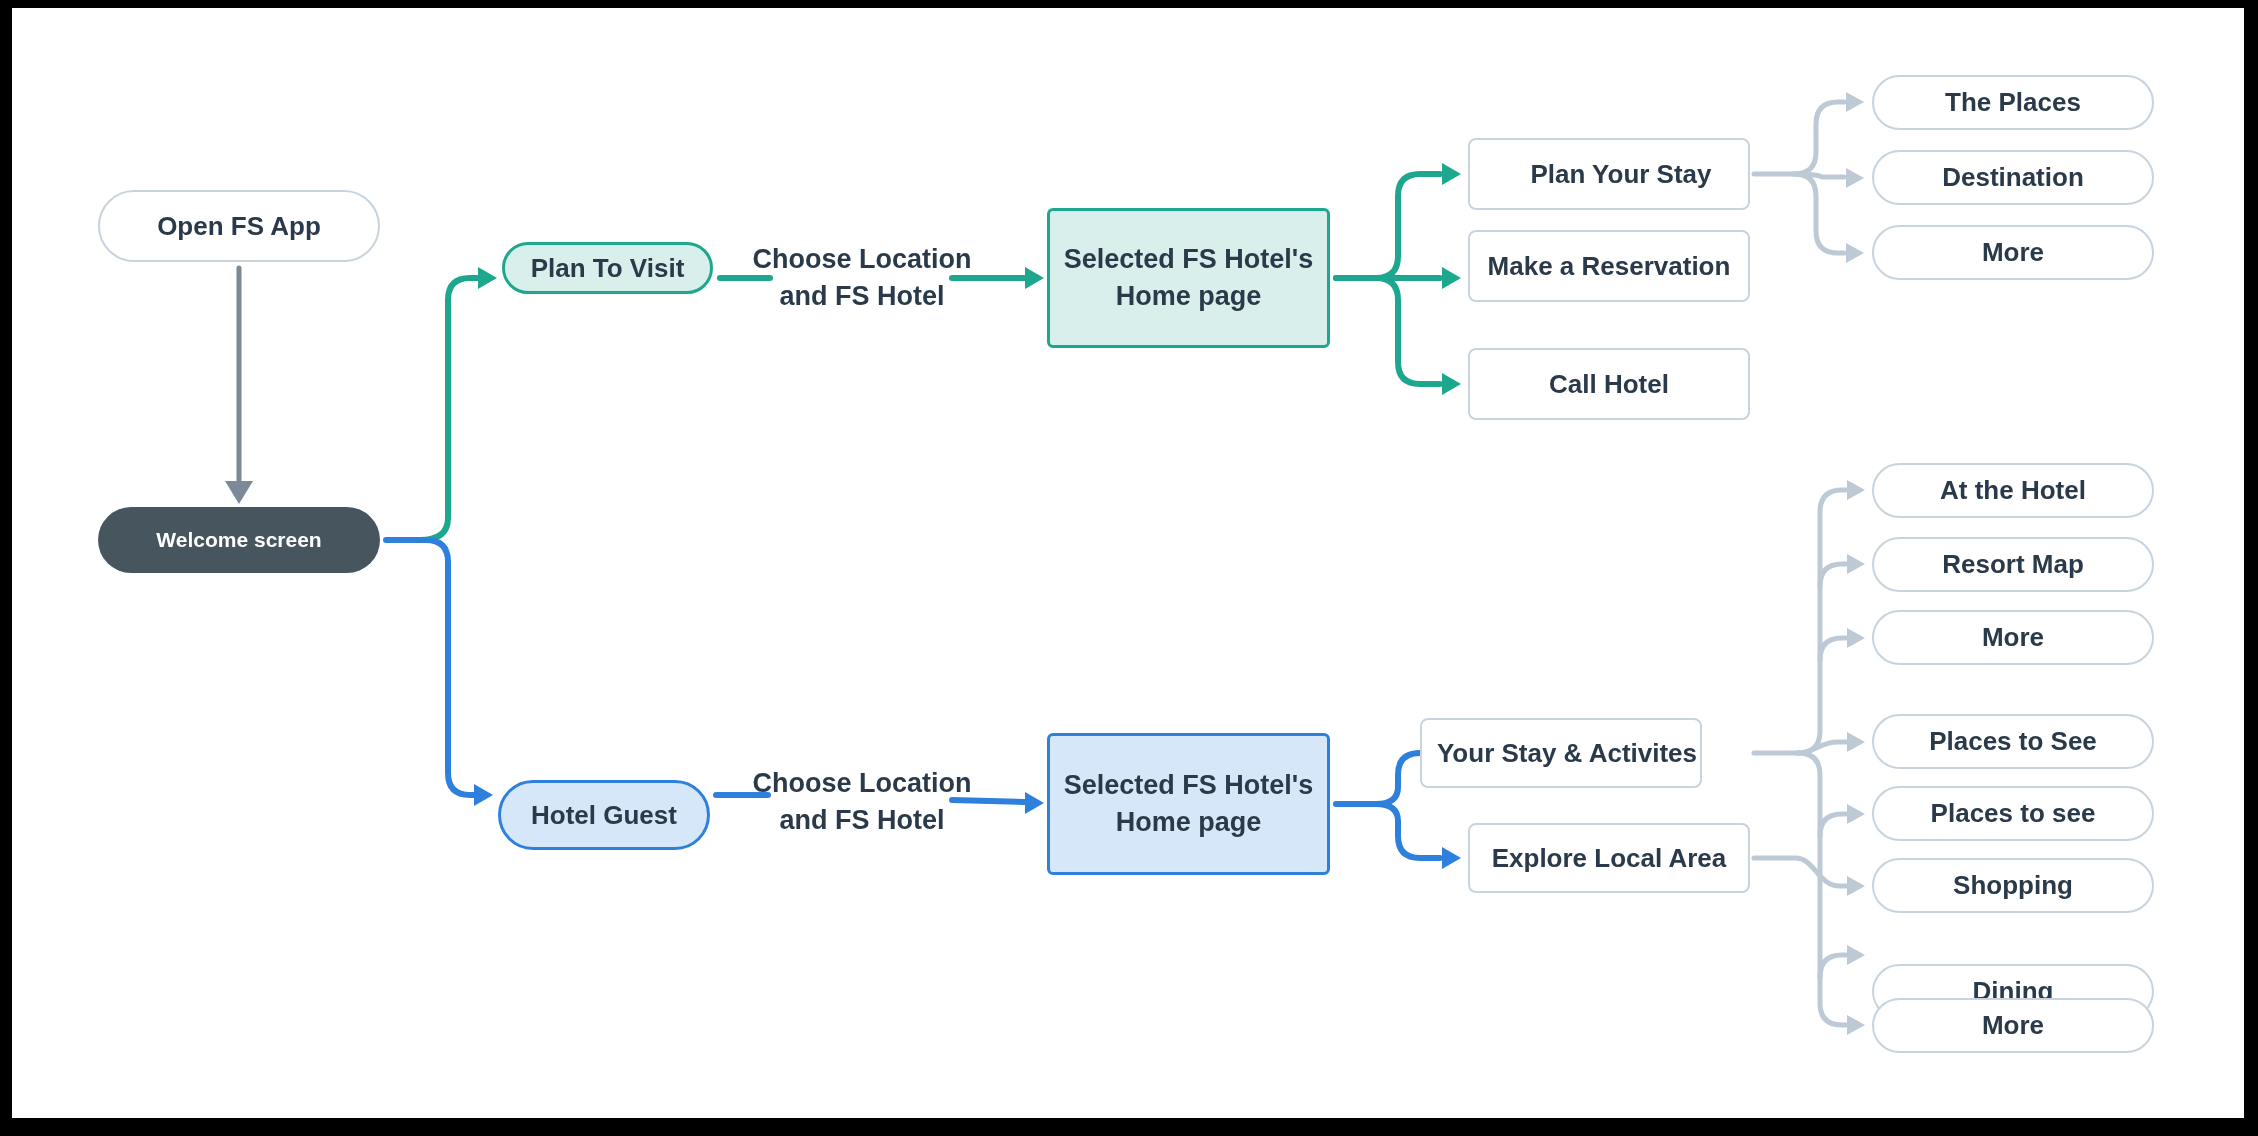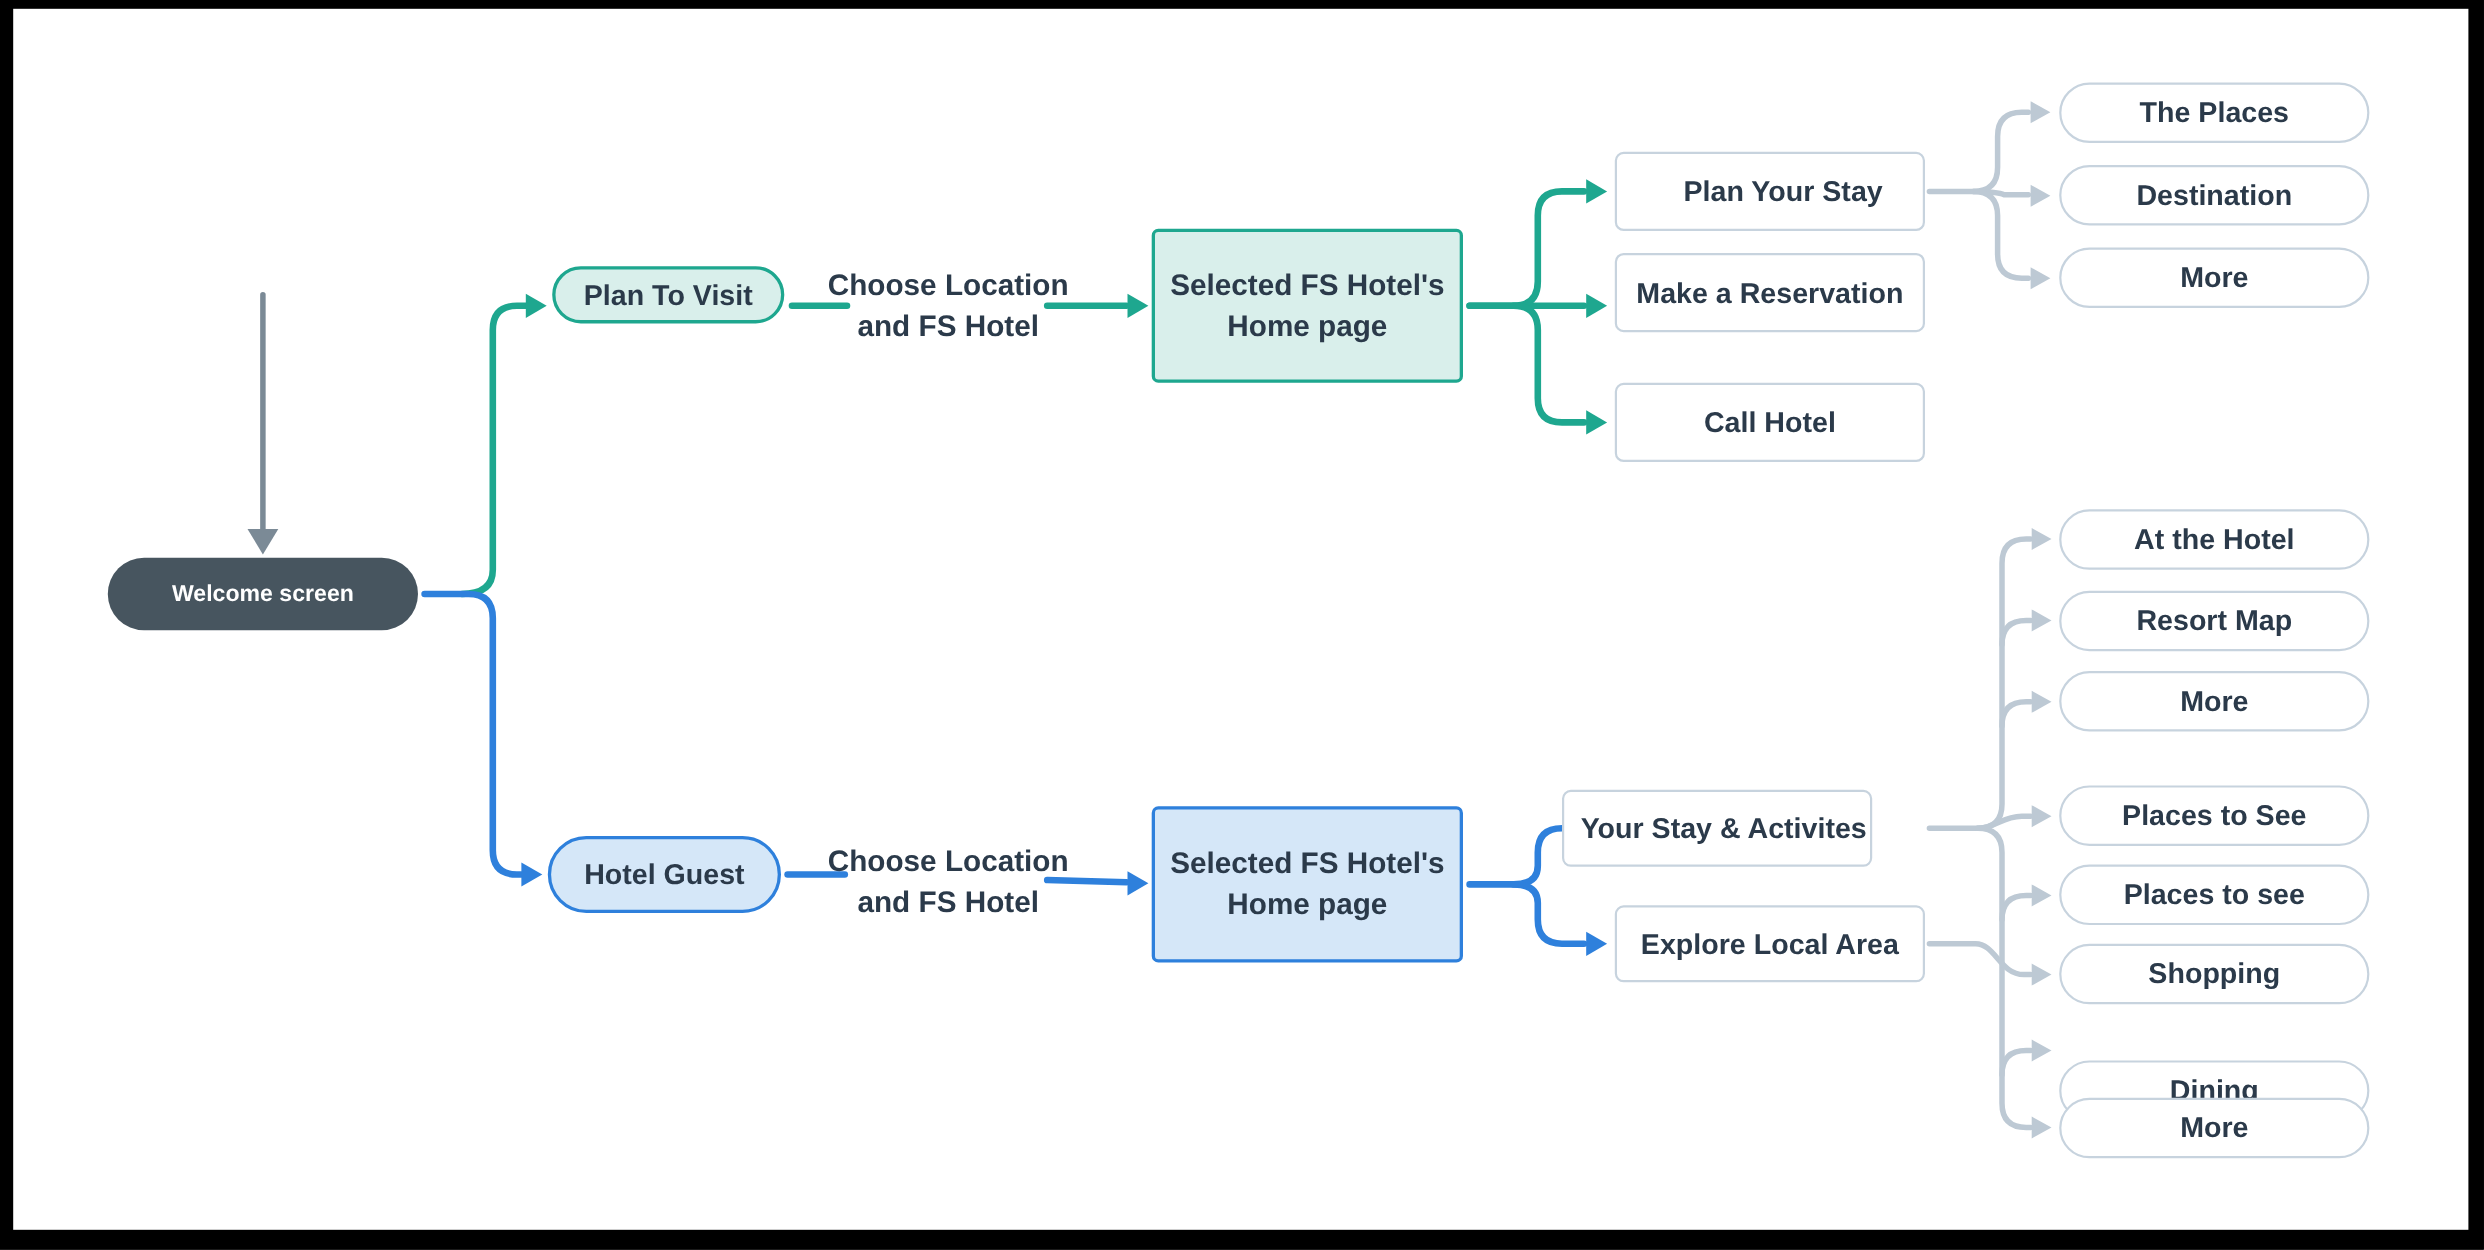--- a/index.html
+++ b/index.html
@@ -6,21 +6,21 @@
   #stage{position:relative;width:2258px;height:1136px;background:#000;overflow:hidden;
          font-family:"Liberation Sans",sans-serif;}
   #canvas{position:absolute;left:12px;top:8px;right:14px;bottom:18px;background:#ffffff;}
   #wires{position:absolute;left:0;top:0;width:2258px;height:1136px;}
   .node{position:absolute;display:flex;align-items:center;justify-content:center;
         box-sizing:border-box;text-align:center;color:#2b3a4a;font-weight:600;
         background:#ffffff;z-index:3;}
   .pill{border:2.5px solid #c7d3de;border-radius:40px;font-size:26px;}
   .pill-dark{background:#47555f;color:#ffffff;border:none;border-radius:34px;font-size:21px;}
   .pill-teal{background:#d9efeb;border:3px solid #1ea78f;border-radius:38px;font-size:26px;}
-  .pill-blue{background:#d5e7f8;border:3px solid #2e80dc;border-radius:36px;font-size:26px;}
+  .pill-blue{background:#d5e7f8;border:3px solid #2e80dc;border-radius:36px;font-size:26px;margin-top:20px;}
   .rect{border:2.5px solid #c7d3de;border-radius:8px;font-size:26px;}
   .rect-teal{background:#d9efeb;border:3px solid #1ea78f;border-radius:6px;font-size:27px;
              flex-direction:column;line-height:37px;}
   .rect-blue{background:#d5e7f8;border:3px solid #2e80dc;border-radius:6px;font-size:27px;
              flex-direction:column;line-height:37px;}
   .flow-label{background:transparent;border:none;font-size:27px;flex-direction:column;
               line-height:37px;}
   svg .wire{fill:none;stroke-linecap:round;stroke-linejoin:round;}
   .w-teal{stroke:#1ea78f;stroke-width:6;}
   .w-blue{stroke:#2e80dc;stroke-width:6;}
@@ -129,20 +129,21 @@
     <g>
       <path class="wire w-gray" d="M 1754 858 H 1796 C 1814 858 1818 886 1840 886 H 1846"></path>
       <polygon class="a-gray" points="1865,886 1847,876 1847,896"></polygon>
     </g>
     <g>
       <path class="wire w-gray" d="M 1820 977 Q 1820 955 1842 955 H 1846"></path>
       <polygon class="a-gray" points="1865,955 1847,945 1847,965"></polygon>
     </g>
   </svg>
 
+  <div class="node pill" style="left:98px;top:190px;width:282px;height:72px;">Open FS App</div>
   <div class="node pill-dark" style="left:98px;top:507px;width:282px;height:66px;">Welcome screen</div>
 
   <div class="node pill-teal" style="left:502px;top:242px;width:211px;height:52px;">Plan To Visit</div>
   <div class="node pill-blue" style="left:498px;top:760px;width:212px;height:70px;">Hotel Guest</div>
 
   <div class="node flow-label" style="left:752px;top:242px;width:220px;height:72px;">
     <span>Choose Location</span>
     <span>and FS Hotel</span>
   </div>
   <div class="node flow-label" style="left:752px;top:766px;width:220px;height:72px;">

